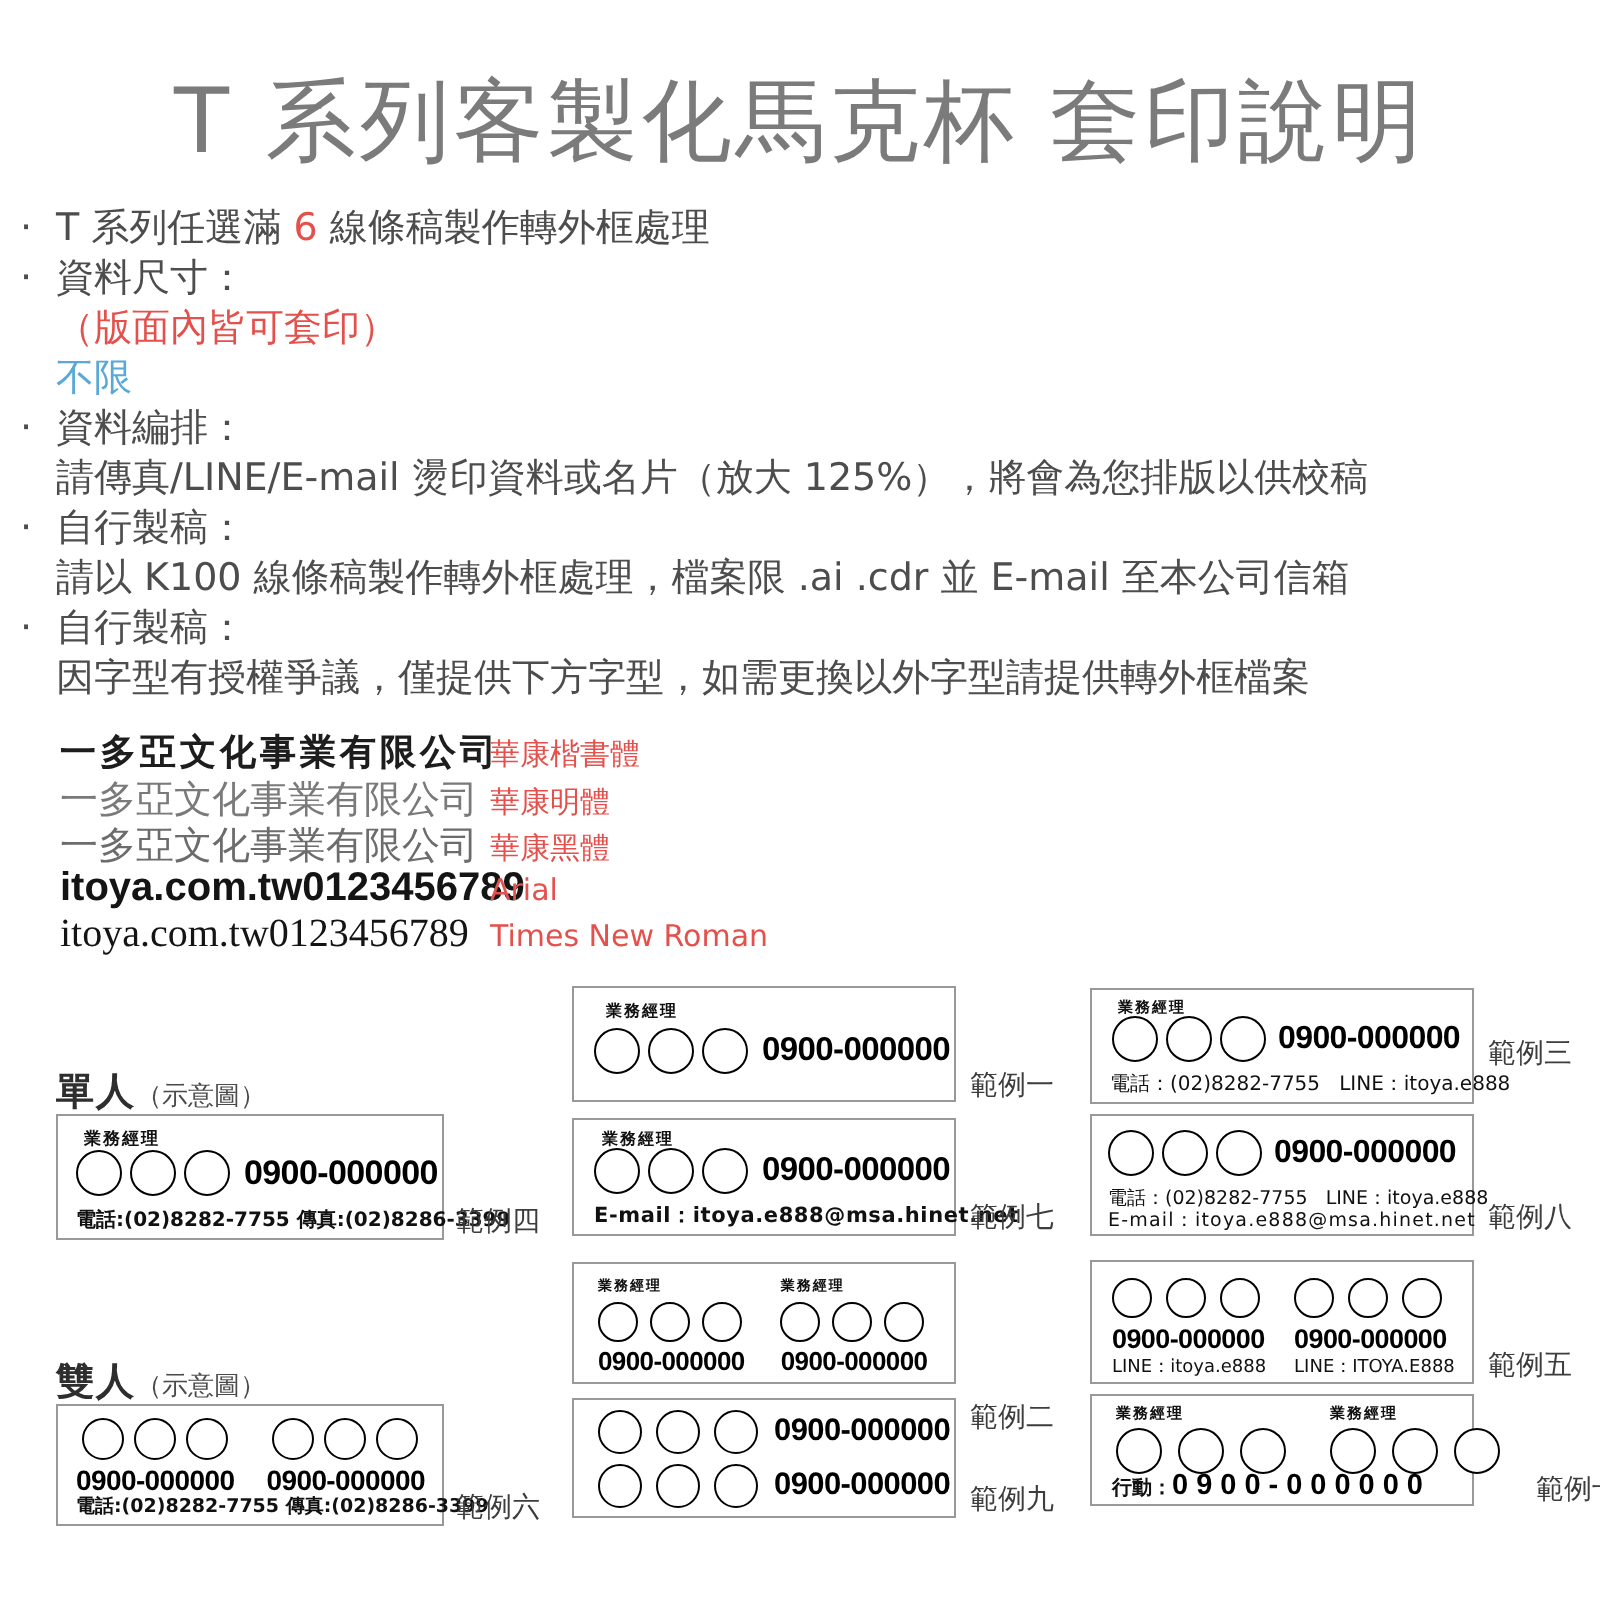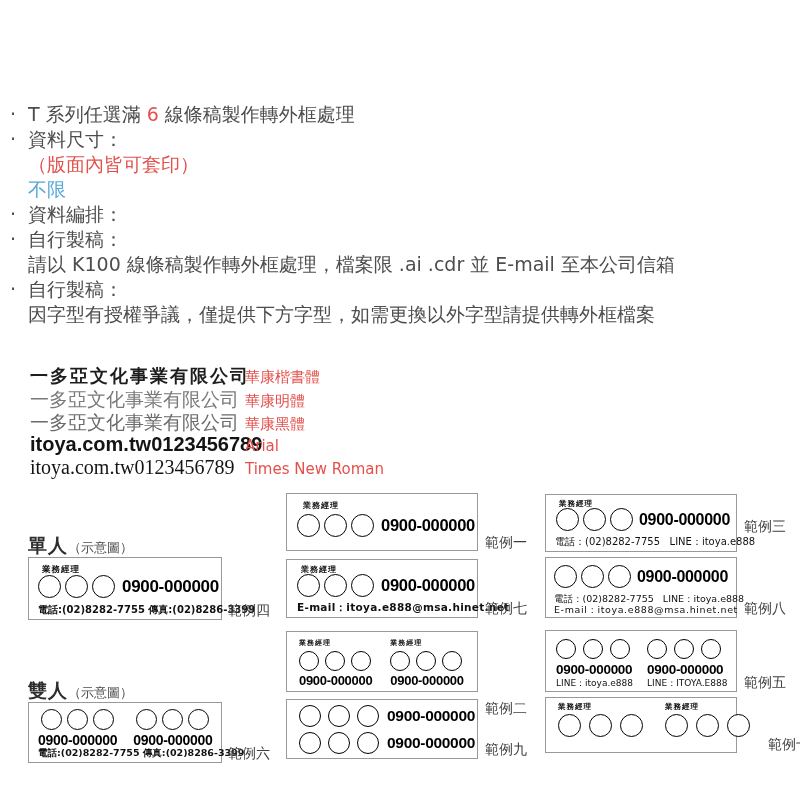--- a/index.html
+++ b/index.html
@@ -52,27 +52,29 @@
   .gcol{display:flex;flex-direction:column;align-items:center;}
   .gcol-l{display:flex;flex-direction:column;align-items:flex-start;}
   .vcol{position:absolute;display:flex;flex-direction:column;}
   .hrow{display:flex;align-items:center;}
 </style>
 </head>
 <body>
 
 <div class="stage">
 
+  <div class="page-title">T 系列客製化馬克杯 套印說明</div>
 
   <div class="notes">
     <div class="note"><span class="b">·</span><span><span>T 系列任選滿 </span><span class="red">6</span><span> 線條稿製作轉外框處理</span></span></div>
     <div class="note"><span class="b">·</span><span>資料尺寸：</span></div>
     <div class="note cont red">（版面內皆可套印）</div>
     <div class="note cont blue">不限</div>
     <div class="note"><span class="b">·</span><span>資料編排：</span></div>
+    <div class="note cont">請傳真/LINE/E-mail 燙印資料或名片（放大 125%），將會為您排版以供校稿</div>
     <div class="note"><span class="b">·</span><span>自行製稿：</span></div>
     <div class="note cont">請以 K100 線條稿製作轉外框處理，檔案限 .ai .cdr 並 E-mail 至本公司信箱</div>
     <div class="note"><span class="b">·</span><span>自行製稿：</span></div>
     <div class="note cont">因字型有授權爭議，僅提供下方字型，如需更換以外字型請提供轉外框檔案</div>
   </div>
 
   <div class="samples">
     <div class="srow">
       <span class="scol fs-kai">一多亞文化事業有限公司</span>
       <span class="sname">華康楷書體</span>
@@ -276,16 +278,17 @@
       </div>
       <div class="gcol-l">
         <span class="ctitle-s" style="font-size:7.5px">業務經理</span>
         <span style="margin-top: 2px; display: flex; gap: 8px;">
             <span class="circ" style="width: 23px; height: 23px;"></span>
             <span class="circ" style="width: 23px; height: 23px;"></span>
             <span class="circ" style="width: 23px; height: 23px;"></span>
           </span>
       </div>
     </div>
+    <span class="cline" style="left:10px;top:37px;font-size:10px"><span class="bold">行動：</span><span class="num" style="font-size:14.5px;letter-spacing:4px">0900-000000</span></span>
   </div>
   <span class="tag" style="left:768px;top:736px">範例十</span>
 
 </div>
 
 </body></html>

